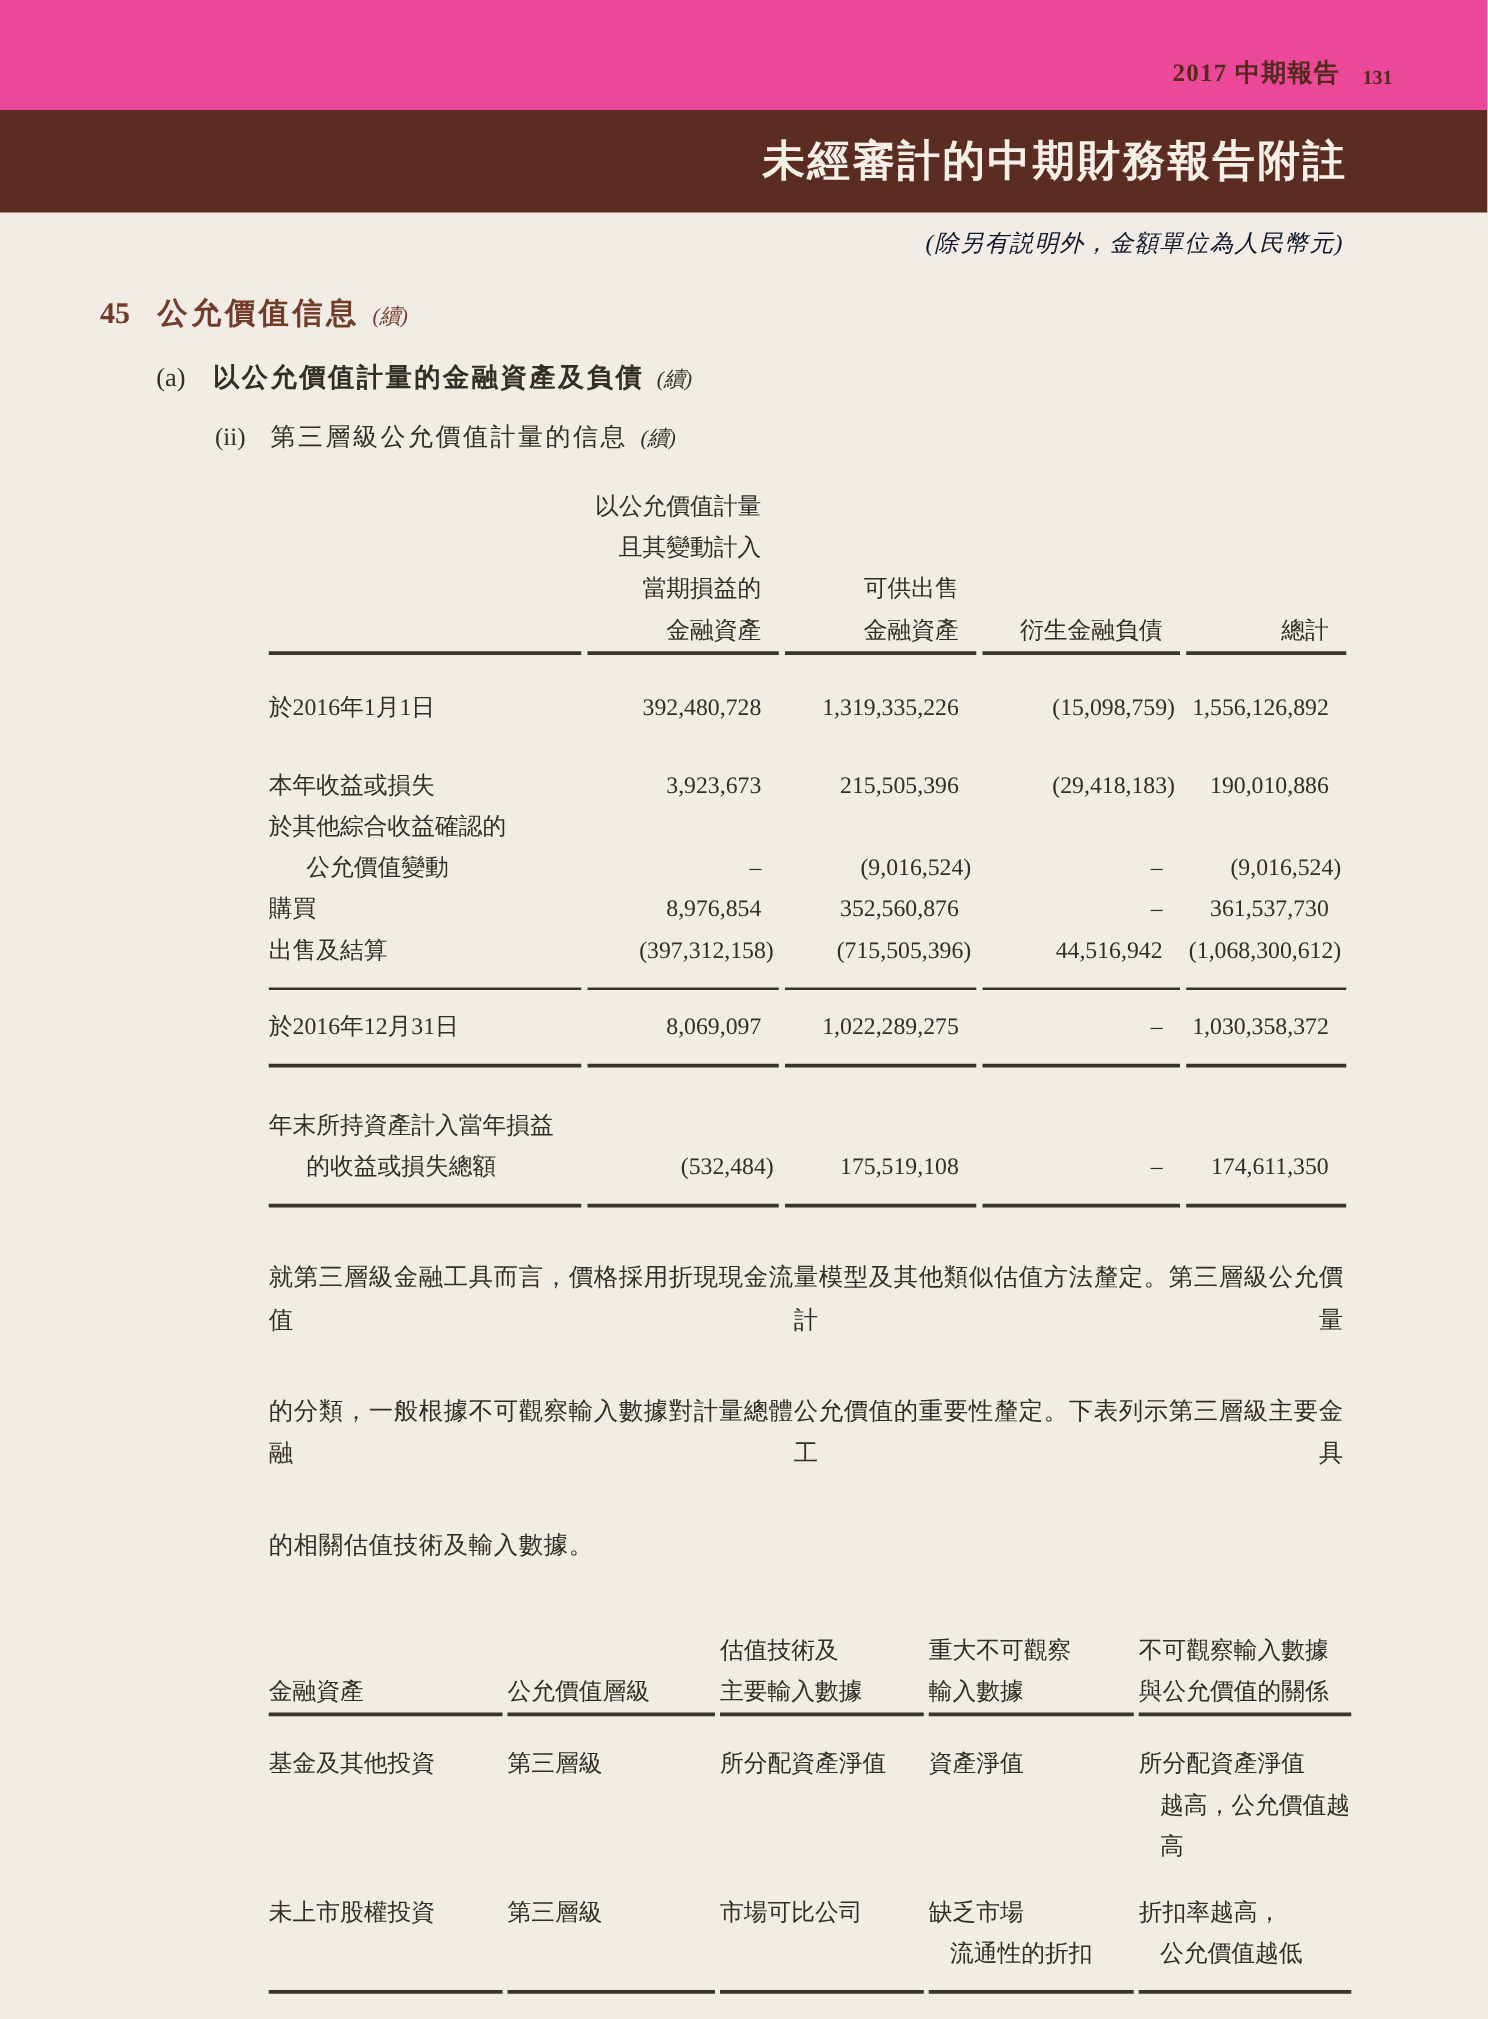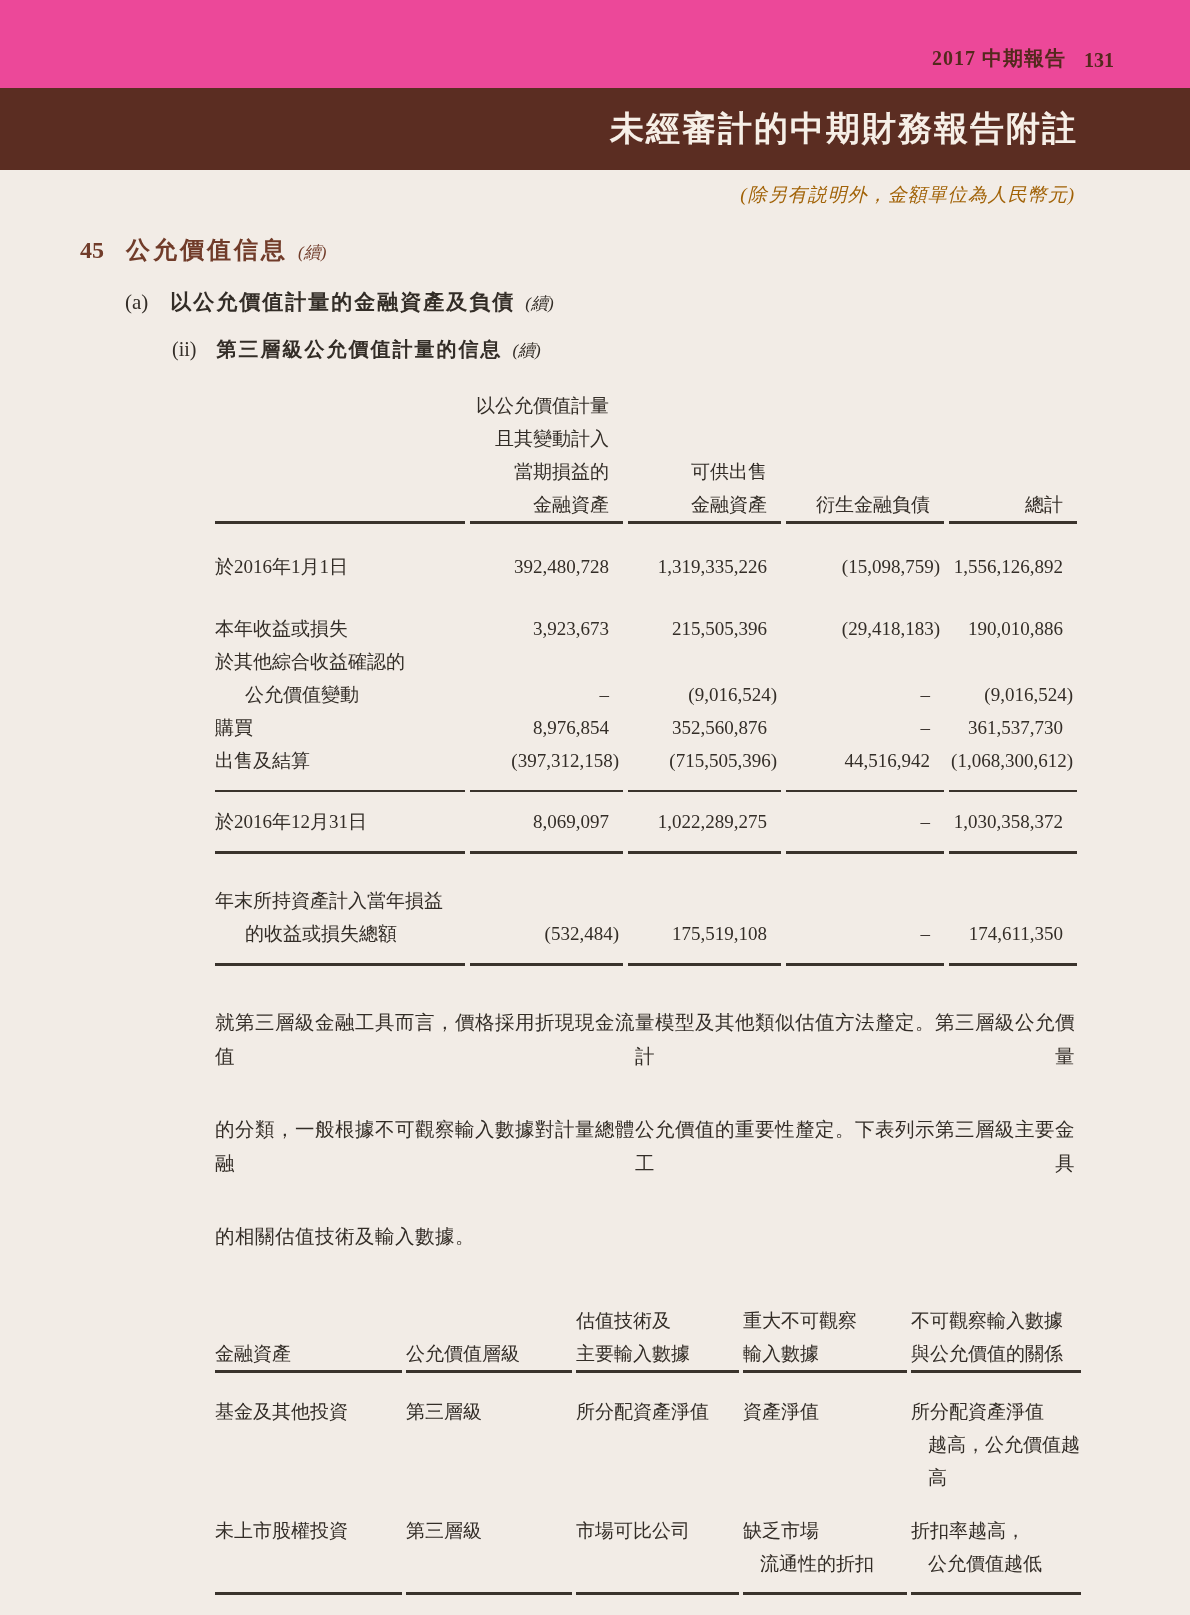--- a/index.html
+++ b/index.html
@@ -8,41 +8,41 @@
     font-family:"Liberation Serif","DejaVu Serif",serif;
     background:#f2ece6; color:#332d27;
     width:1190px; height:1615px; overflow:hidden; position:relative;
   }
   .topbar {
     height:88px; background:#ec4899;
     display:flex; align-items:flex-end; justify-content:flex-end;
     padding:0 76px 16px 0;
   }
   .topbar .rpt { font-weight:bold; font-size:20px; color:#53291c; letter-spacing:1px; }
-  .topbar .pgno { font-weight:bold; font-size:20px; color:#53291c; margin-left:18px; }
+  .topbar .pgno { font-weight:bold; font-size:16px; color:#53291c; margin-left:18px; }
   .banner {
     height:82px; background:#5b2d22;
     display:flex; align-items:center; justify-content:flex-end;
     padding-right:112px;
   }
   .banner .btitle { color:#f6efe7; font-size:34px; font-weight:bold; letter-spacing:2px;text-align:center; }
   .unit-note {
     text-align:right; margin:12px 115px 0 0;
-    font-style:italic; font-size:19px; color:#a16207; letter-spacing:1px;
+    font-style:italic; font-size:19px; color:#0f172a; letter-spacing:1px;
   }
   .h45 { margin:26px 0 0 80px; color:#713c2a; font-size:24px; font-weight:bold; }
   .h45 .num { margin-right:22px; }
   .h45 .t { letter-spacing:3px; }
   .cont { font-style:italic; font-weight:normal; font-size:17px; margin-left:10px; letter-spacing:0; }
   .ha { margin:22px 0 0 125px; font-size:21px; }
   .ha .lab { margin-right:22px; }
   .ha .t { font-weight:bold; letter-spacing:2px; }
   .hii { margin:20px 0 0 172px; font-size:20px; }
   .hii .lab { margin-right:20px; }
-  .hii .t { font-weight:bold; letter-spacing:2px; }
+  .hii .t { font-weight:normal; letter-spacing:2px; }
 
   
   .t1 { margin:26px 0 0 215px; width:862px; font-size:19px; }
   .trow {
     display:grid;
     grid-template-columns:250px 153px 153px 158px 128px;
     column-gap:5px; line-height:33px;
   }
   .trow .lbl { text-align:left; }
   .trow .num { text-align:right; padding-right:14px; white-space:nowrap; }

